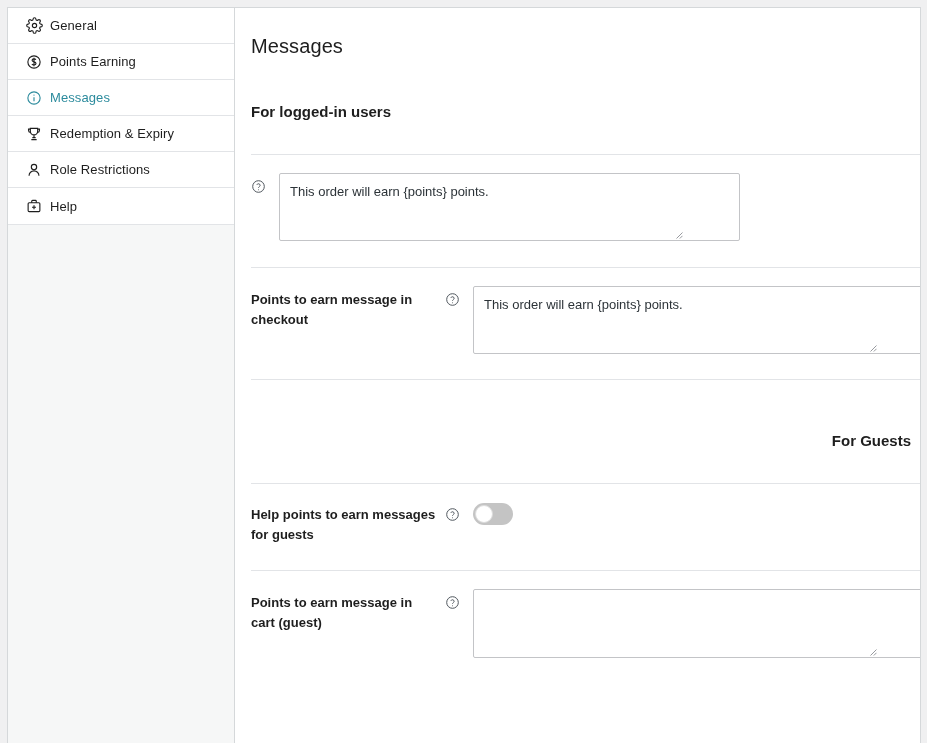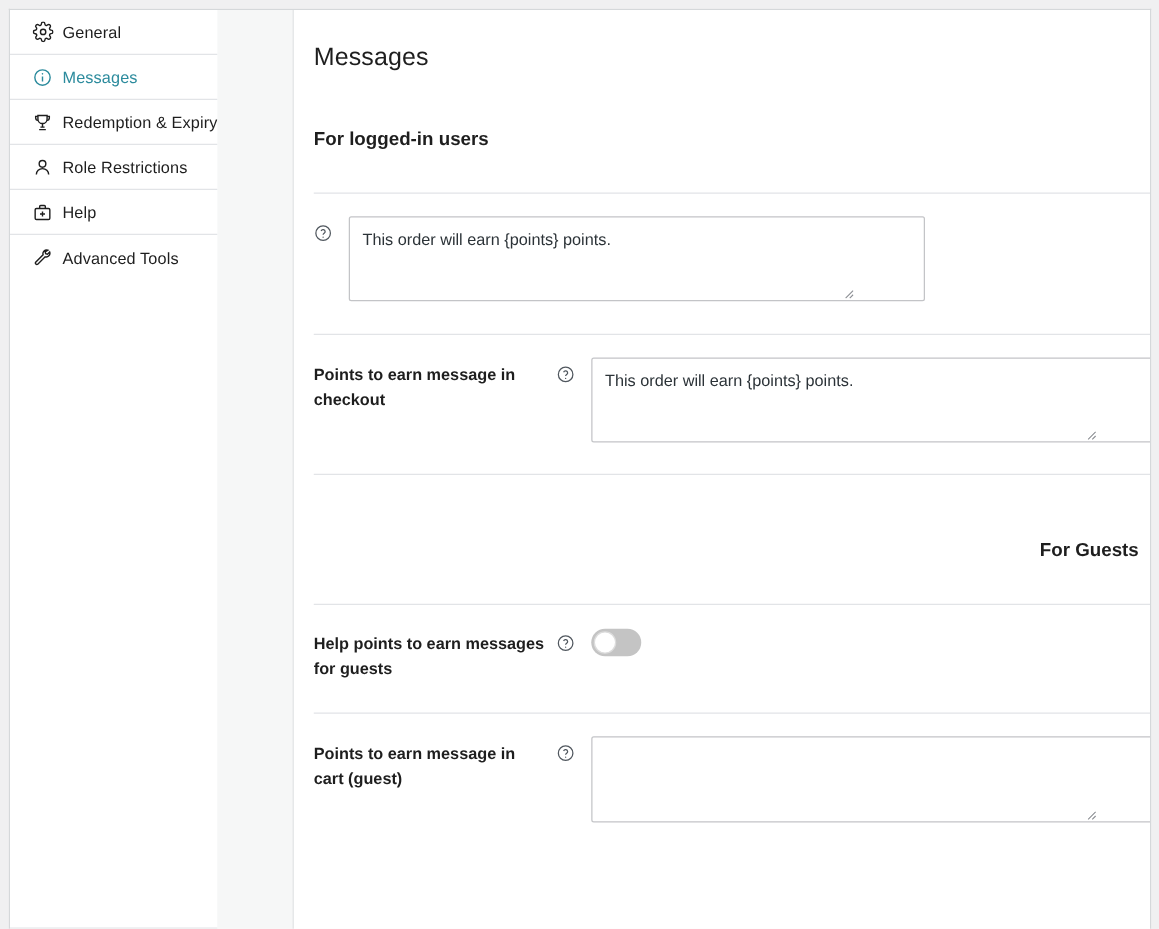--- a/index.html
+++ b/index.html
@@ -27,21 +27,21 @@
     overflow: hidden;
   }
 
   
   .sidebar {
     width: 227px;
     min-width: 227px;
     background: #f6f7f7;
     border-right: 1px solid #d5d8da;
     display: flex;
-    flex-direction: row;
+    flex-direction: column;
   }
   .nav-list {
     background: #ffffff;
     border-bottom: 1px solid #e2e4e7;
   }
   .nav-item {
     height: 36px;
     display: flex;
     align-items: center;
     padding-left: 17px;
@@ -206,20 +206,29 @@
       <div class="nav-item">
         <span class="nav-ico">
           <svg width="17" height="17" viewBox="0 0 24 24" fill="none" stroke="currentColor" stroke-width="1.6">
             <circle cx="12" cy="12" r="3"></circle>
             <path d="M19.4 15a1.65 1.65 0 0 0 .33 1.82l.06.06a2 2 0 1 1-2.83 2.83l-.06-.06a1.65 1.65 0 0 0-1.82-.33 1.65 1.65 0 0 0-1 1.51V21a2 2 0 1 1-4 0v-.09A1.65 1.65 0 0 0 9 19.4a1.65 1.65 0 0 0-1.82.33l-.06.06a2 2 0 1 1-2.83-2.83l.06-.06a1.65 1.65 0 0 0 .33-1.82 1.65 1.65 0 0 0-1.51-1H3a2 2 0 1 1 0-4h.09A1.65 1.65 0 0 0 4.6 9a1.65 1.65 0 0 0-.33-1.82l-.06-.06a2 2 0 1 1 2.83-2.83l.06.06A1.65 1.65 0 0 0 9 4.6a1.65 1.65 0 0 0 1-1.51V3a2 2 0 1 1 4 0v.09a1.65 1.65 0 0 0 1 1.51 1.65 1.65 0 0 0 1.82-.33l.06-.06a2 2 0 1 1 2.83 2.83l-.06.06A1.65 1.65 0 0 0 19.4 9v0a1.65 1.65 0 0 0 1.51 1H21a2 2 0 1 1 0 4h-.09a1.65 1.65 0 0 0-1.51 1z"></path>
           </svg>
         </span>
         <span class="nav-label">General</span>
       </div>
 
+      <div class="nav-item">
+        <span class="nav-ico">
+          <svg width="16" height="16" viewBox="0 0 24 24" fill="none" stroke="currentColor" stroke-width="1.7">
+            <circle cx="12" cy="12" r="9.2"></circle>
+            <path d="M12 5.8v12.4M14.8 8.6c-.5-.8-1.5-1.2-2.8-1.2-1.7 0-2.9.8-2.9 2.1 0 1.3 1 1.9 2.9 2.3 1.9.4 3 1 3 2.4 0 1.4-1.3 2.2-3.1 2.2-1.4 0-2.5-.4-3.1-1.3"></path>
+          </svg>
+        </span>
+        <span class="nav-label">Points Earning</span>
+      </div>
 
       <div class="nav-item active">
         <span class="nav-ico">
           <svg width="16" height="16" viewBox="0 0 24 24" fill="none" stroke="currentColor" stroke-width="1.7">
             <circle cx="12" cy="12" r="9.2"></circle>
             <path d="M12 10.8v6"></path>
             <circle cx="12" cy="7.6" r="0.95" fill="currentColor" stroke="none"></circle>
           </svg>
         </span>
         <span class="nav-label">Messages</span>
@@ -250,29 +259,20 @@
         <span class="nav-ico">
           <svg width="16" height="16" viewBox="0 0 24 24" fill="none" stroke="currentColor" stroke-width="1.7">
             <rect x="3.2" y="7.2" width="17.6" height="13.2" rx="1.6"></rect>
             <path d="M8.6 7.2V4.8c0-.7.5-1.2 1.2-1.2h4.4c.7 0 1.2.5 1.2 1.2v2.4"></path>
             <path d="M12 10.8v6M9 13.8h6"></path>
           </svg>
         </span>
         <span class="nav-label">Help</span>
       </div>
 
-      <div class="nav-item">
-        <span class="nav-ico">
-          <svg width="16" height="16" viewBox="0 0 24 24" fill="none" stroke="currentColor" stroke-width="1.7">
-            <path d="M18.4 3.3a4.4 4.4 0 0 0-5.7 5.4L3.8 17.6a1.8 1.8 0 0 0 2.5 2.5l8.9-8.9a4.4 4.4 0 0 0 5.4-5.7l-2.6 2.6-2.2-.6-.6-2.2z"></path>
-            <path d="M6.2 17.6h.01"></path>
-          </svg>
-        </span>
-        <span class="nav-label">Advanced Tools</span>
-      </div>
 
     </div>
     <div class="sidebar-filler"></div>
   </nav>
 
   <main class="content">
     <div class="content-inner">
 
       <h1 class="page-title">Messages</h1>
 

